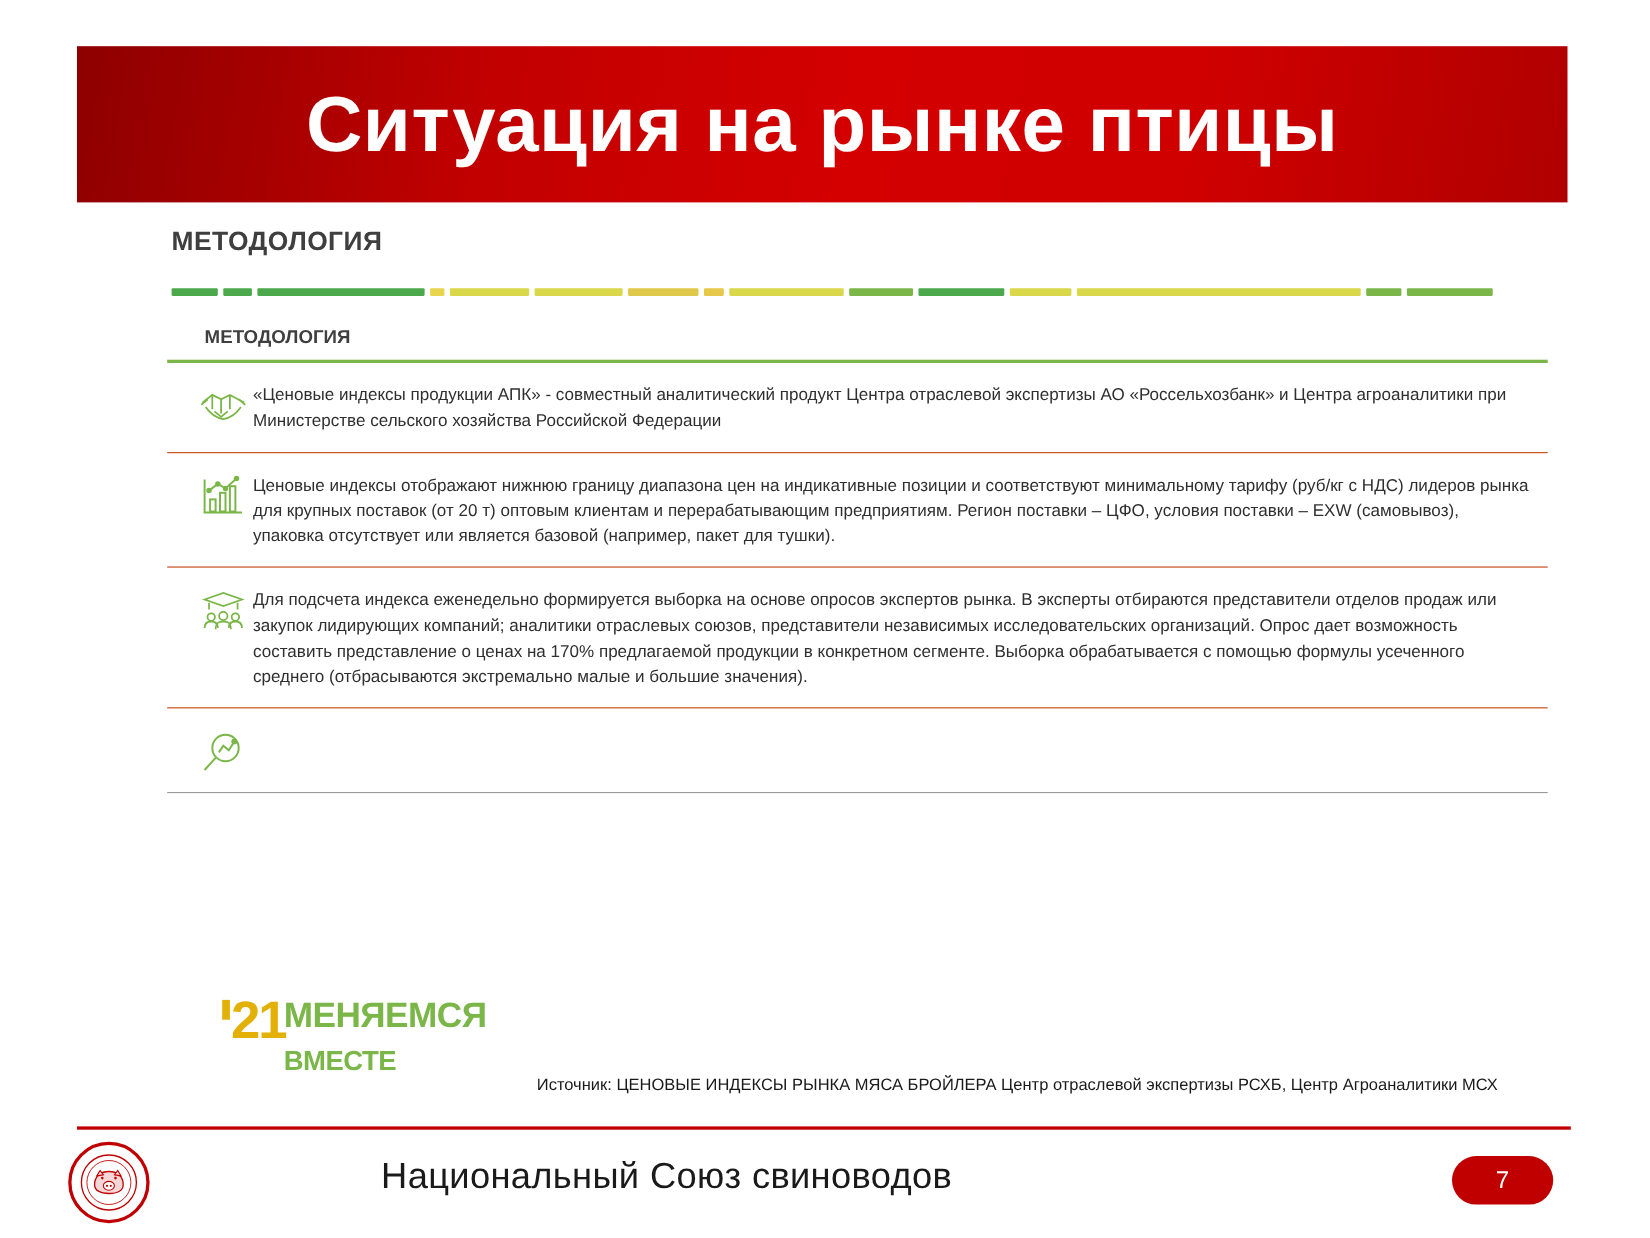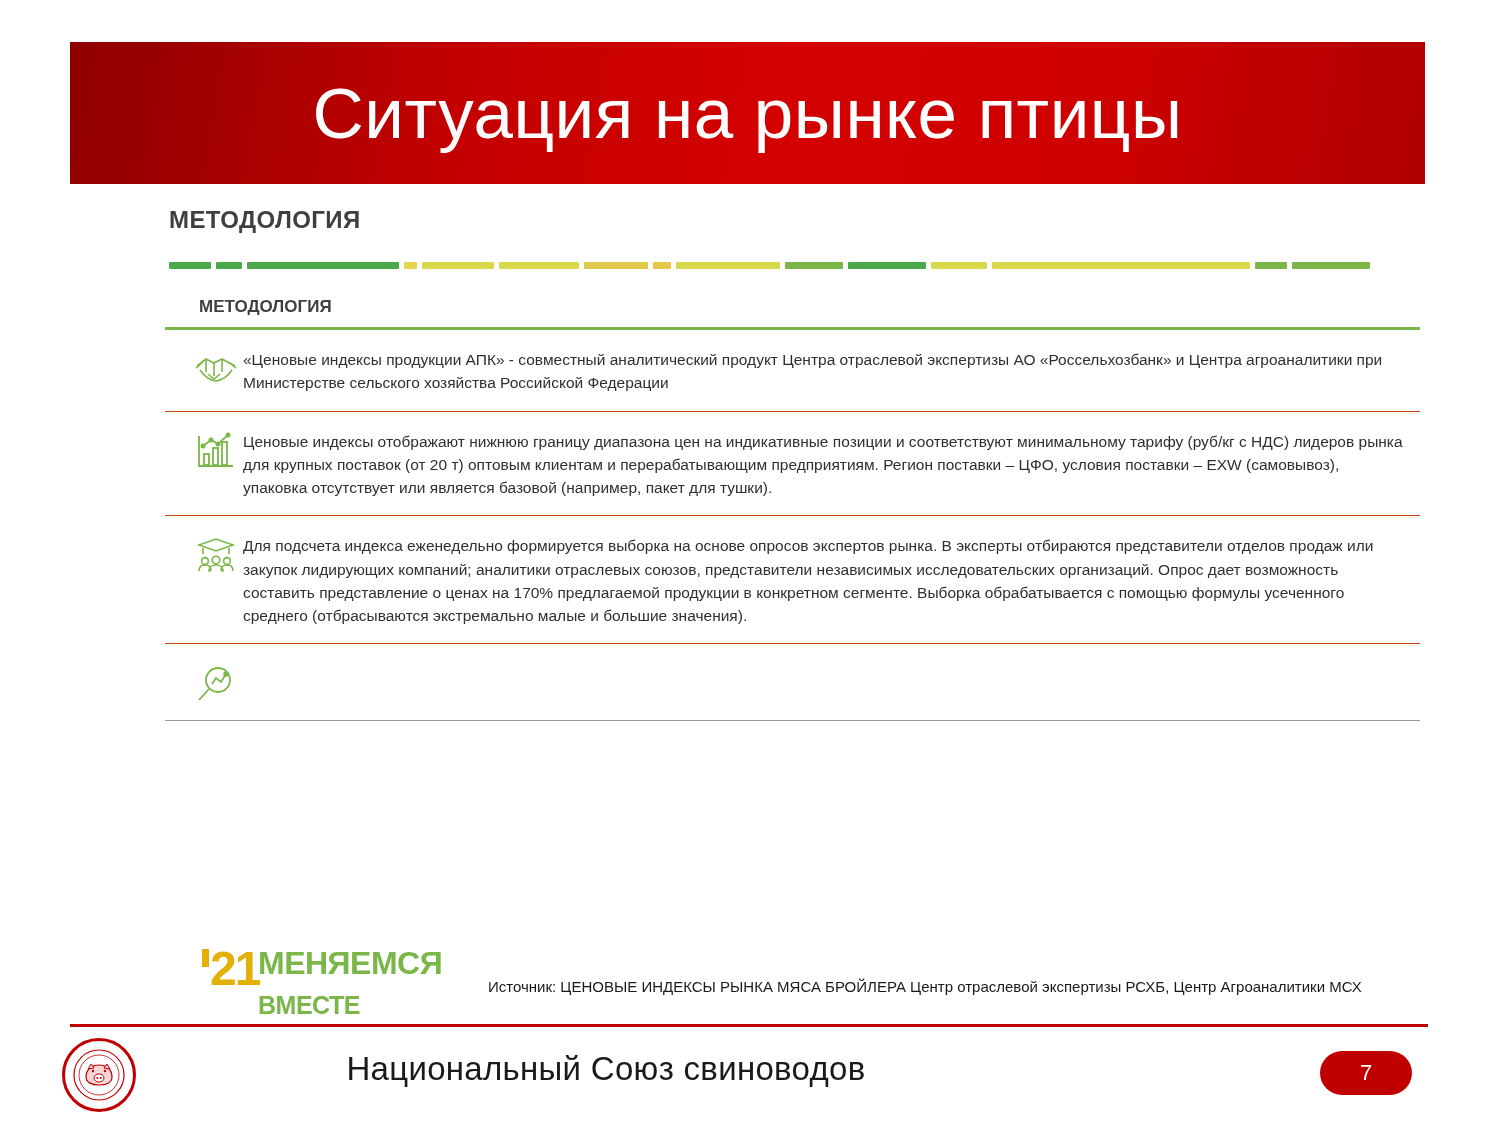--- a/index.html
+++ b/index.html
@@ -23,33 +23,32 @@
     width: 1355px;
     height: 142px;
     background: linear-gradient(100deg, #8e0000 0%, #c20000 28%, #d40000 52%, #cf0000 75%, #b00000 100%);
     display: flex;
     align-items: center;
     justify-content: center;
   }
   .title-text {
     color: #ffffff;
     font-size: 71px;
-    font-weight: 400;
+    font-weight: 700;
     letter-spacing: 0.5px;
     line-height: 1;
     white-space: nowrap;
   }
 
   
   .content-area {
     position: absolute;
     left: 152px;
     top: 206px;
     width: 1255px;
-    margin-left: 13px;
   }
   .methodology-heading {
     font-size: 24px;
     font-weight: bold;
     color: #3f3f3f;
     letter-spacing: 0.4px;
     margin: 0 0 28px 4px;
   }
 
   
@@ -106,21 +105,21 @@
     line-height: 1.5;
     color: #2f2f2f;
     padding-right: 14px;
     text-align: left;
   }
 
   
   .logo-block {
     position: absolute;
     left: 196px;
-    top: 945px;
+    top: 905px;
     width: 180px;
     height: 72px;
   }
   .logo-bar {
     position: absolute;
     left: 6px;
     top: 4px;
     width: 7px;
     height: 18px;
     background: #e2b007;

